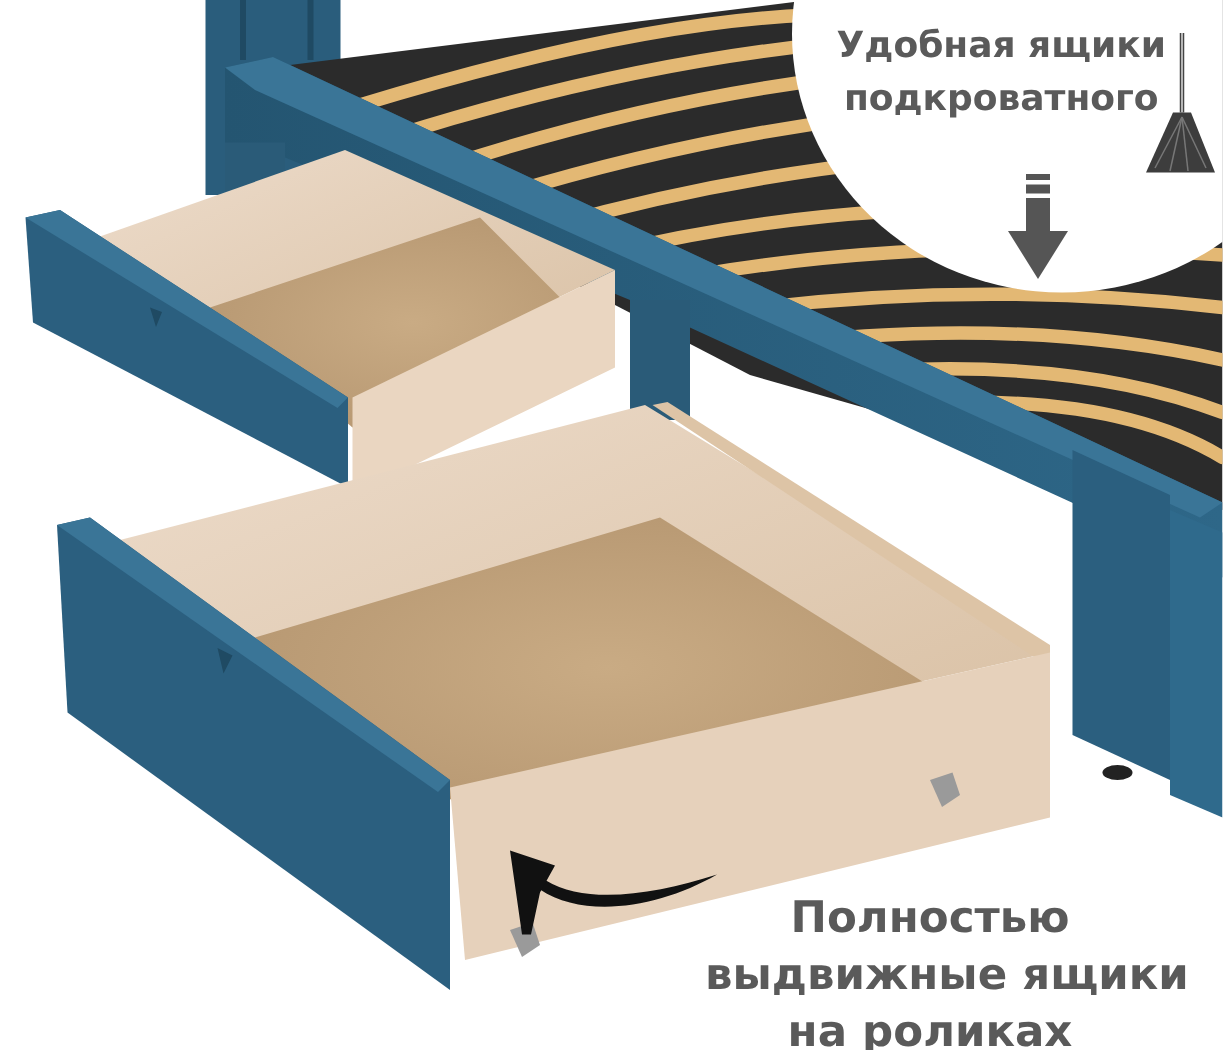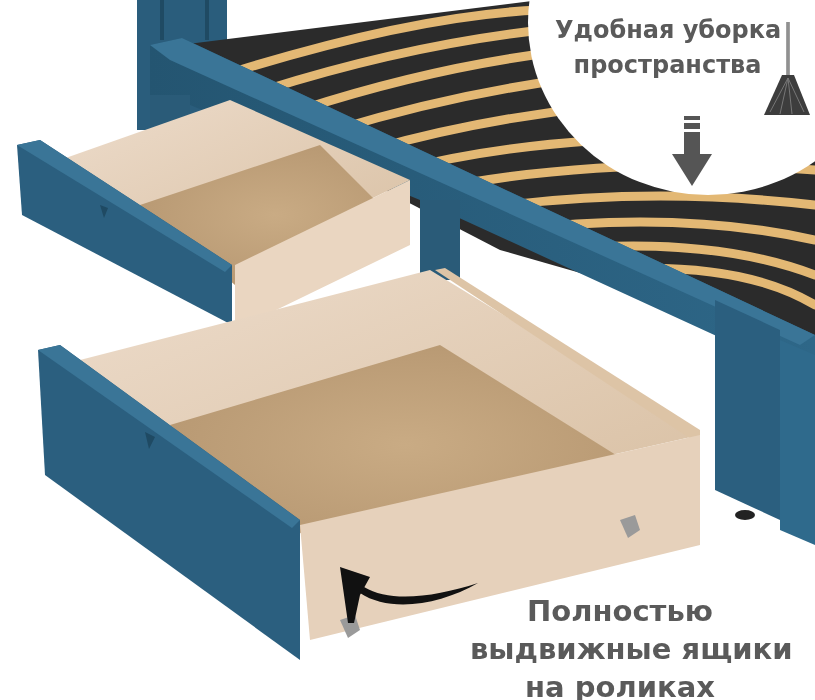--- a/index.html
+++ b/index.html
@@ -88,22 +88,22 @@
       <polygon points="38,350 60,345 300,520 292,528" fill="#3a7597"></polygon>
       <path d="M145,432 l10,5 l-6,12 z" fill="#1f4a63"></path>
       <path d="M620,520 l15,-5 l5,15 l-12,8 z" fill="#9a9a9a"></path>
       <path d="M340,620 l15,-5 l5,15 l-12,8 z" fill="#9a9a9a"></path>
     </g>
   </svg>
 
   
   <div class="callout-top"></div>
   <div class="callout-text top-text">
-    <span class="line">Удобная уборка</span>
-    <span class="line">пространства</span>
+    <span class="line">Удобная ящики</span>
+    <span class="line">подкроватного</span>
   </div>
 
   
   <svg style="position:absolute;left:762px;top:20px" width="50" height="100" viewBox="0 0 50 100">
     <line x1="26" y1="2" x2="26" y2="55" stroke="#444" stroke-width="3"></line>
     <line x1="26" y1="2" x2="26" y2="55" stroke="#ddd" stroke-width="1"></line>
     <path d="M20,55 L32,55 L48,95 L2,95 Z" fill="#3d3d3d"></path>
     <g stroke="#777" stroke-width="1">
       <line x1="26" y1="58" x2="8" y2="92"></line>
       <line x1="26" y1="58" x2="18" y2="94"></line>

